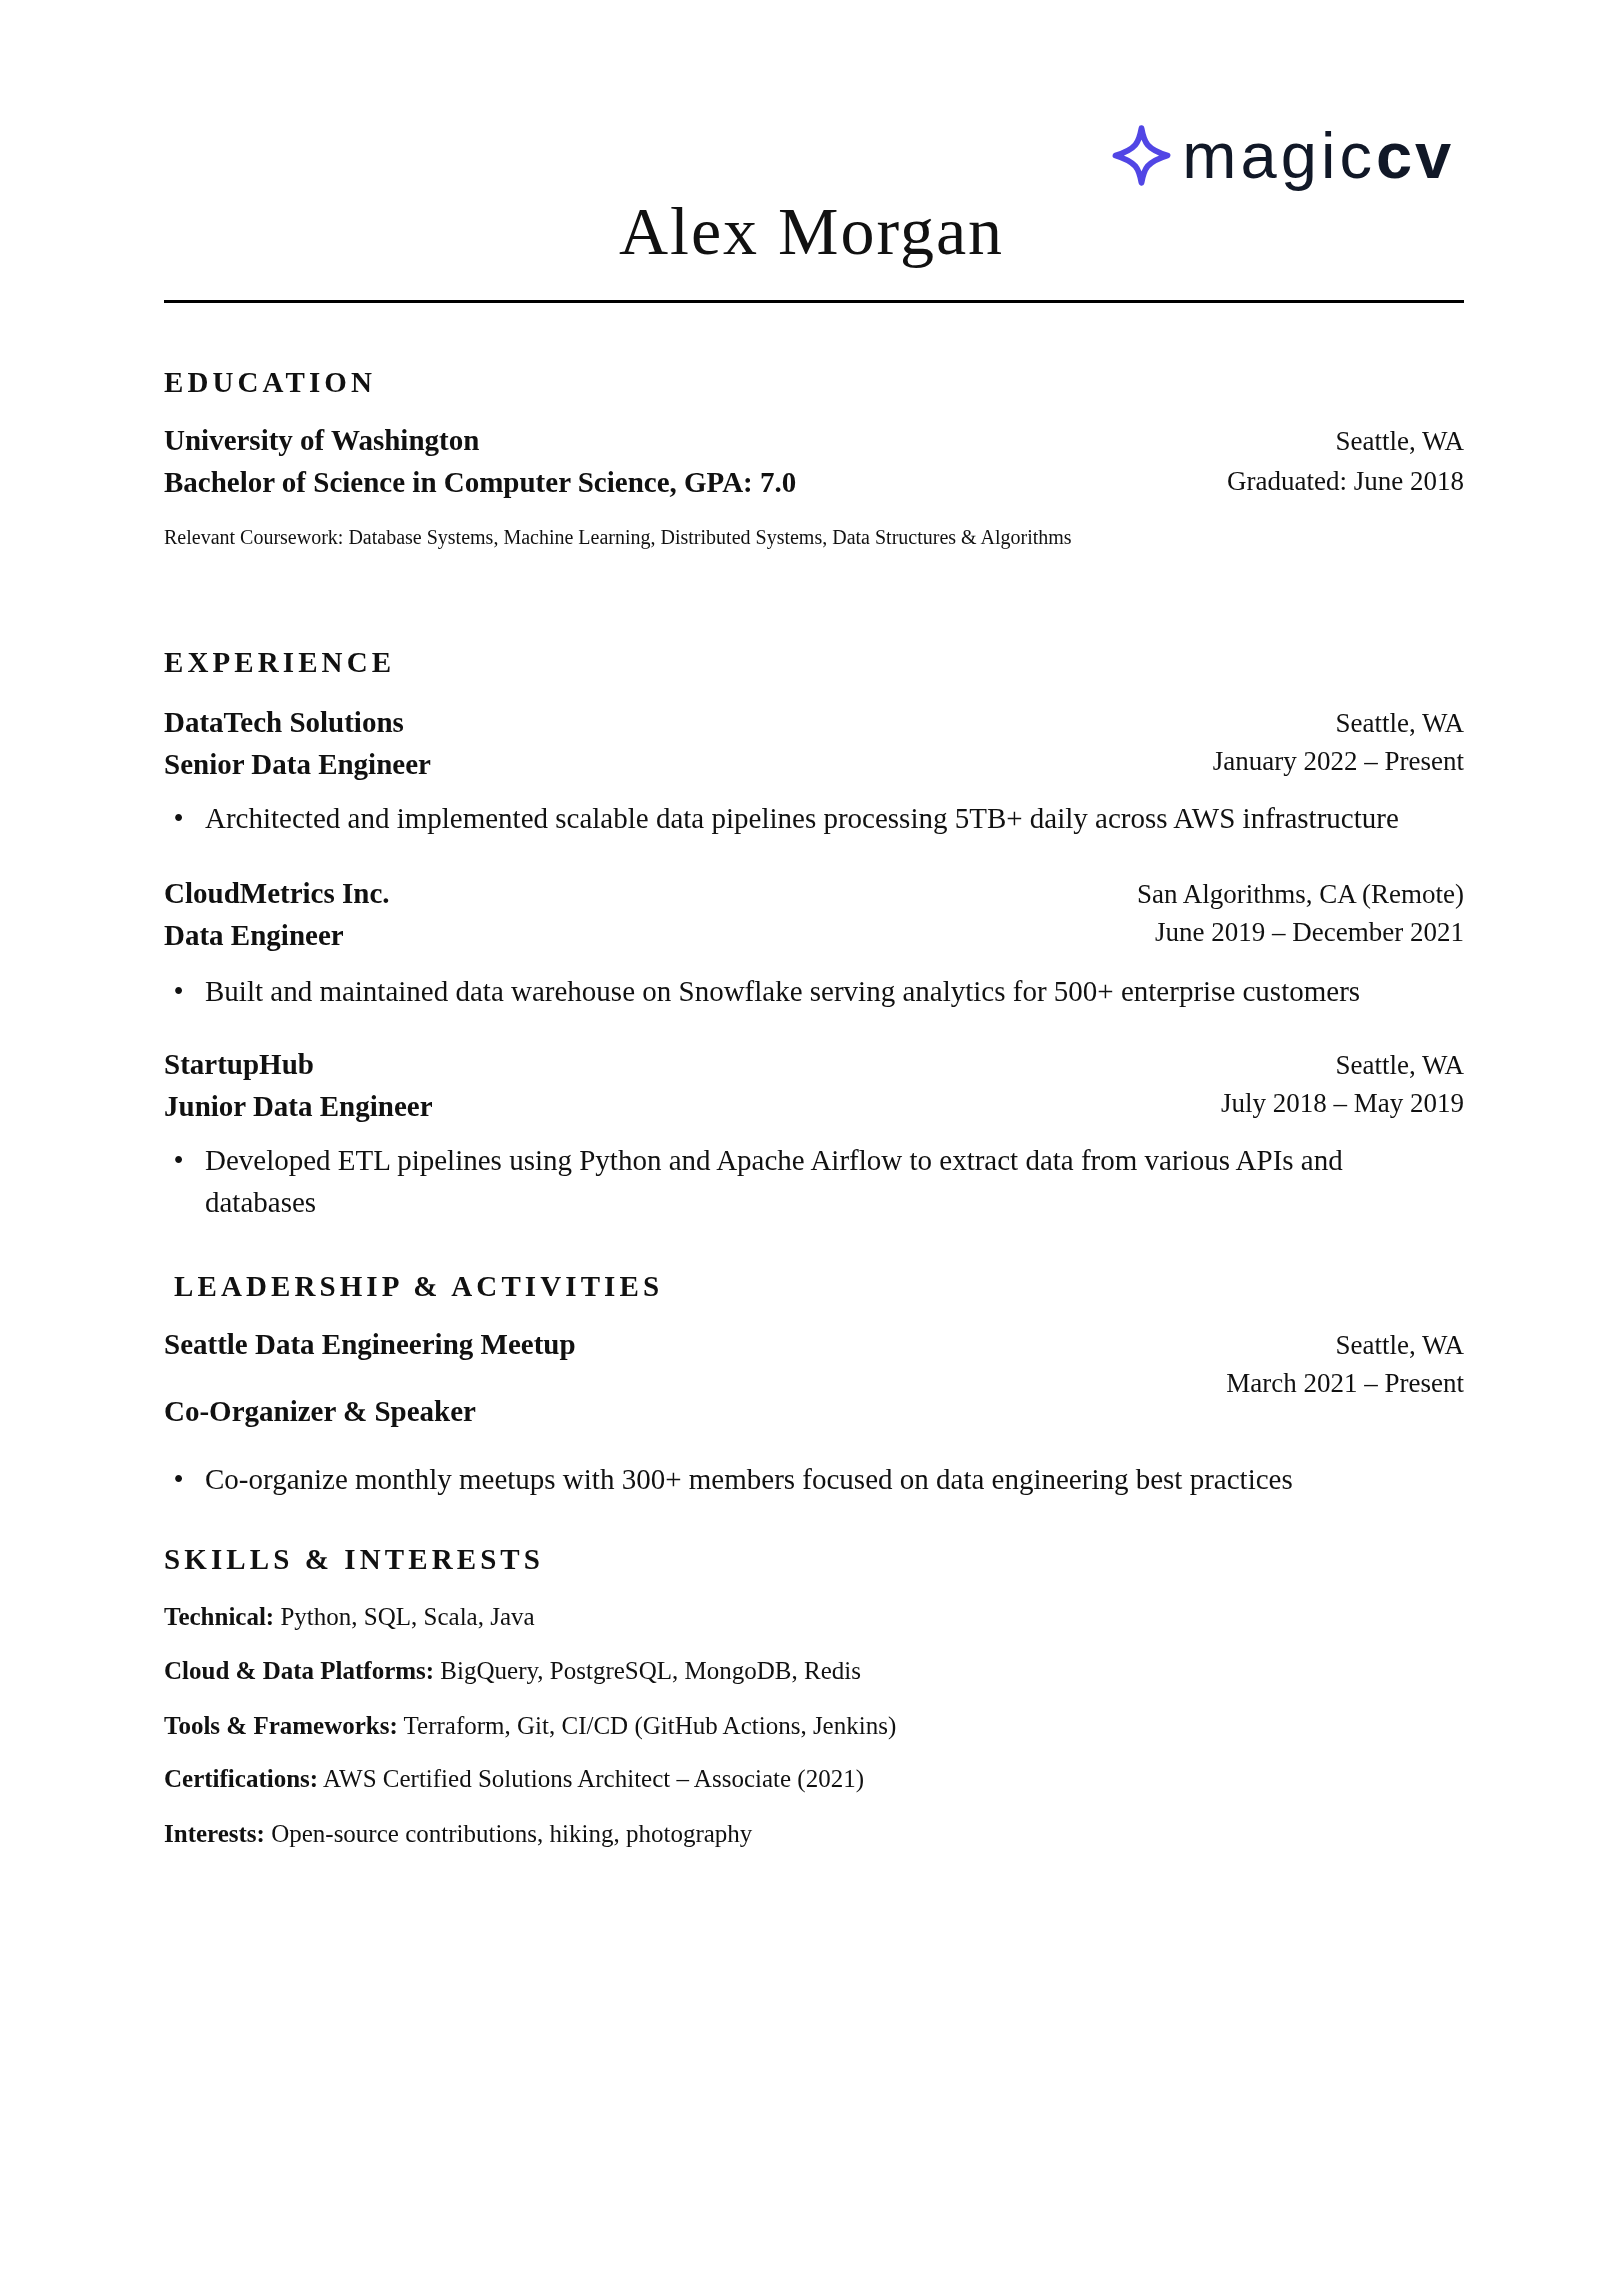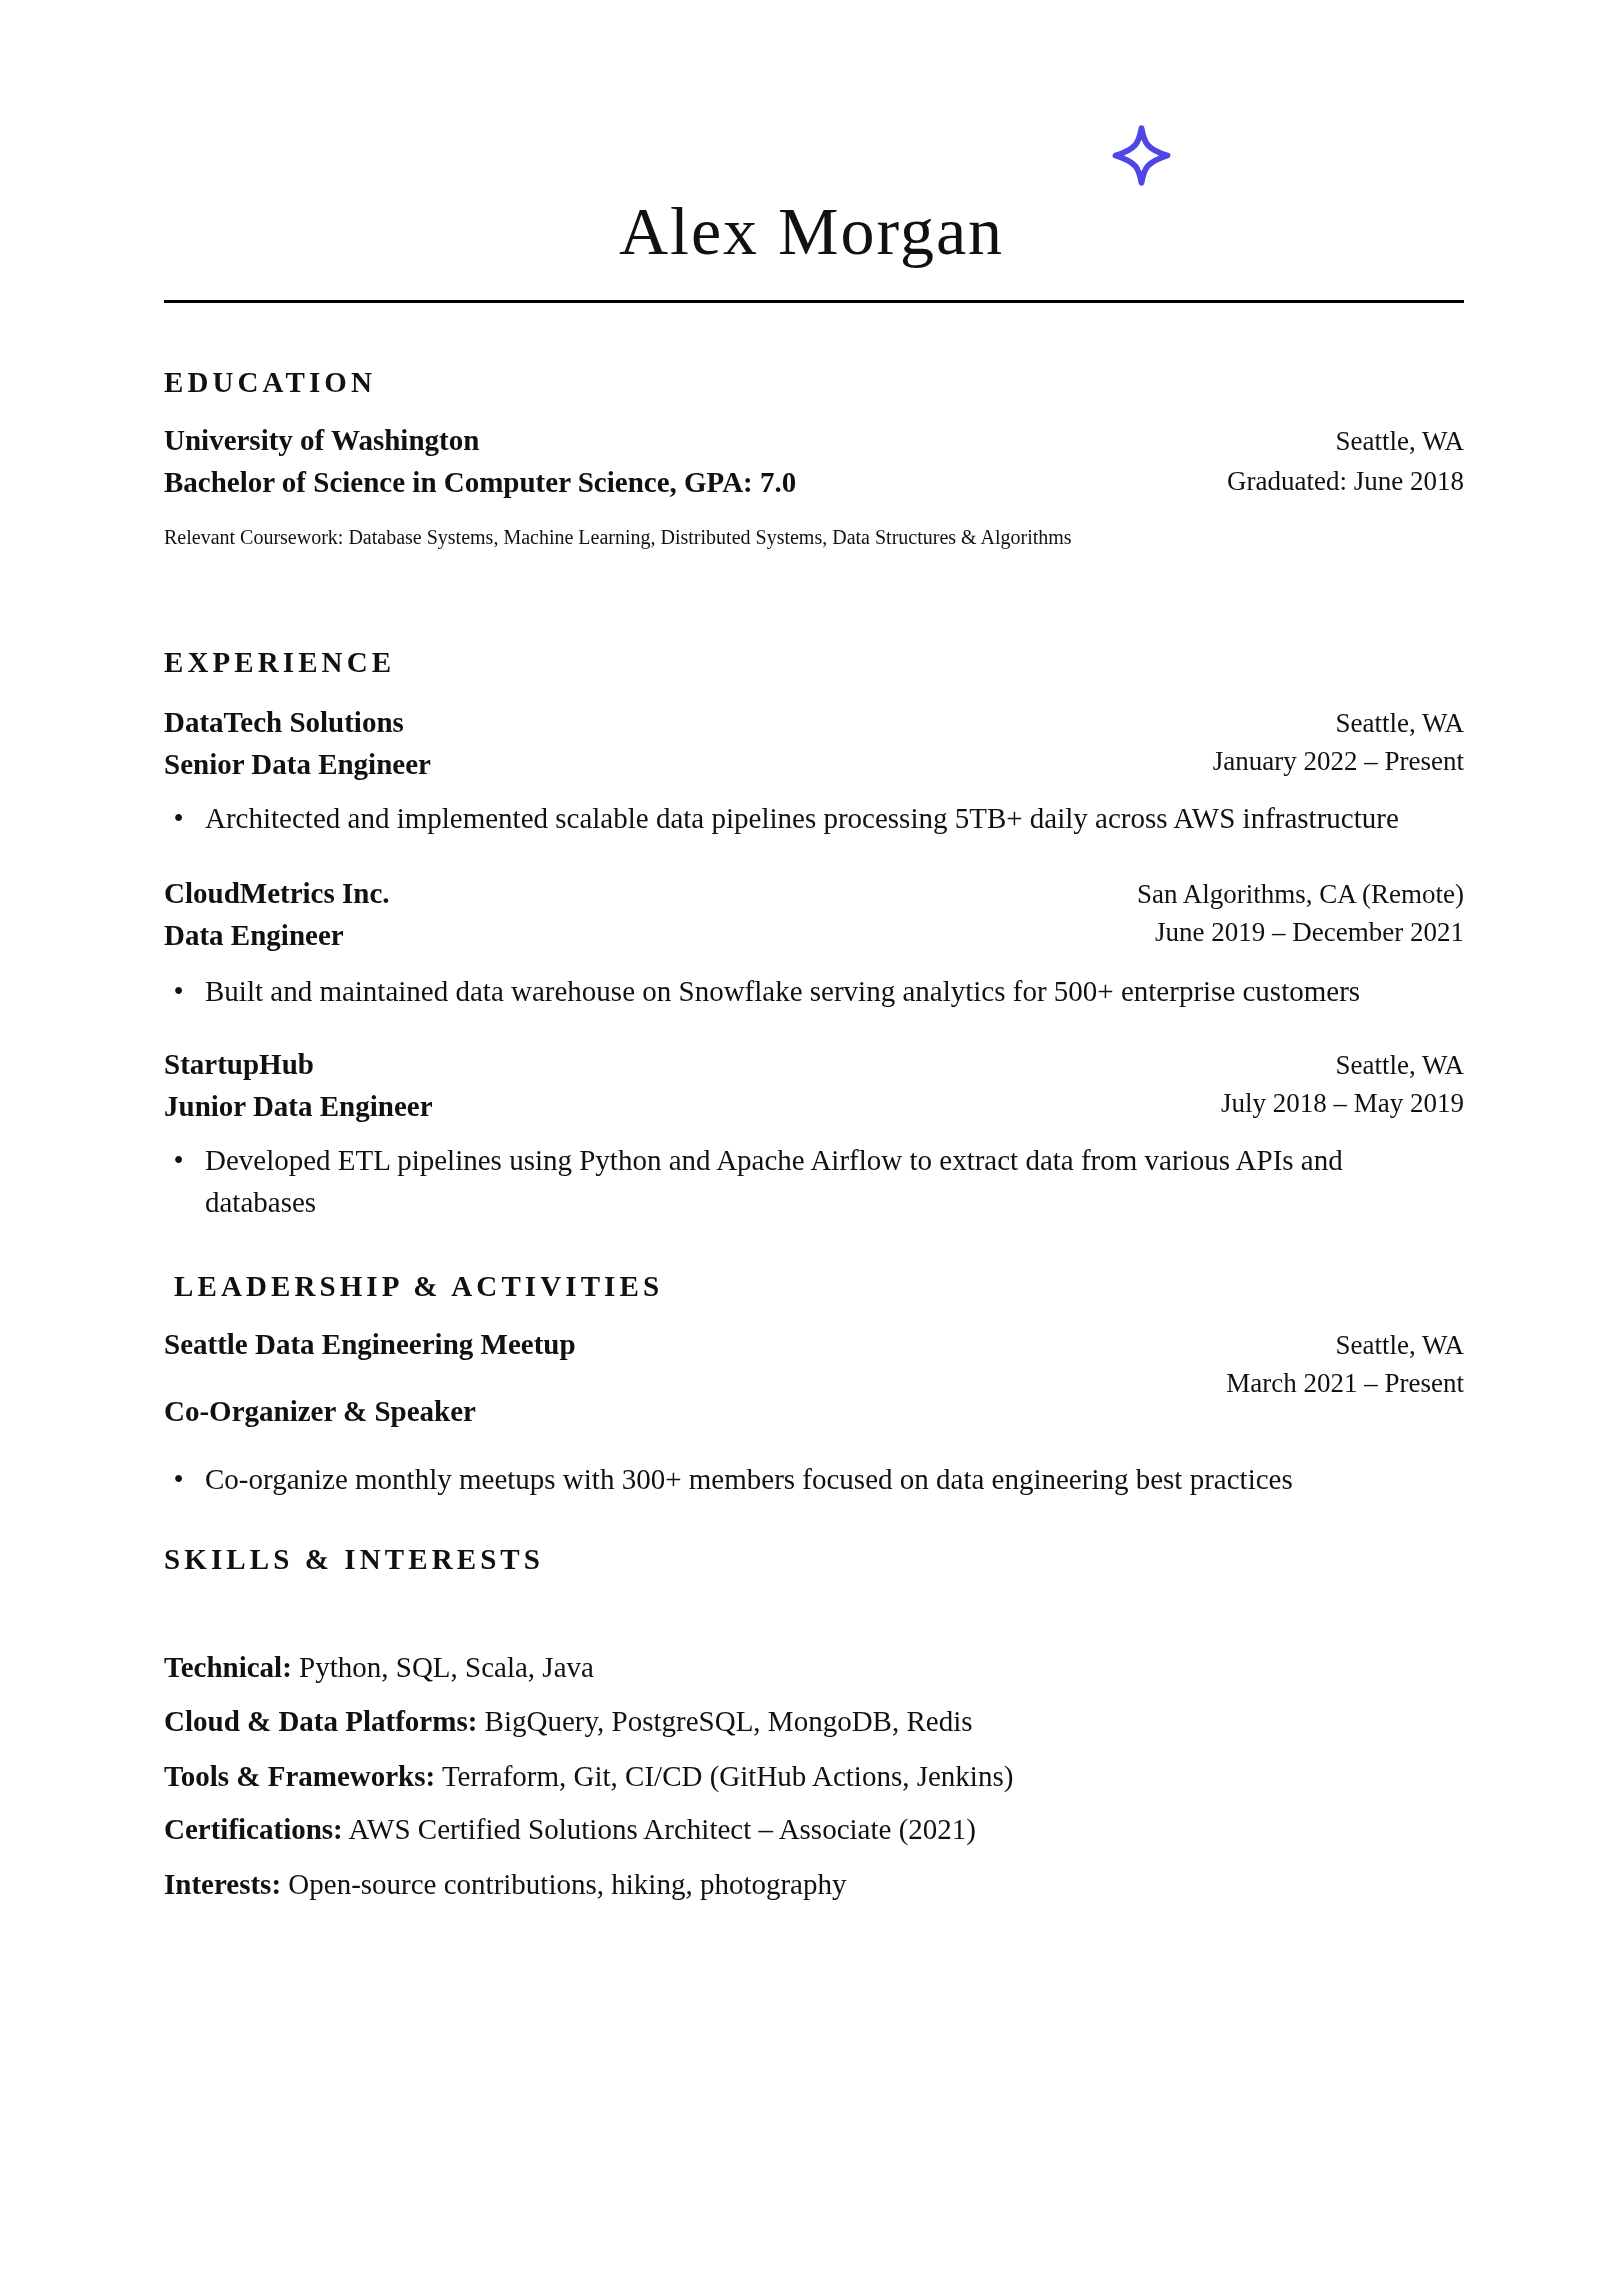--- a/index.html
+++ b/index.html
@@ -13,30 +13,31 @@
   .name { position: absolute; left: 0; width: 1623px; text-align: center; top: 191px;
           font-size: 68px; letter-spacing: 2px; font-weight: 400; line-height: 1.2; }
   .rule { position: absolute; left: 164px; width: 1300px; top: 300px; height: 2.7px; background: #000; }
   .section-title { position: absolute; left: 164px; font-size: 29px; font-weight: 700; letter-spacing: 4.1px; line-height: 1.2; }
   .bold-left { position: absolute; left: 164px; font-size: 29px; font-weight: 700; line-height: 1.2; white-space: nowrap; }
   .ital-right { position: absolute; right: 159px; font-size: 27px; line-height: 1.2; white-space: nowrap; text-align: right; }
   .para { position: absolute; left: 164px; width: 1300px; font-size: 20px; line-height: 42px; }
   .bullet { position: absolute; left: 164px; width: 1300px; font-size: 29px; line-height: 42px; }
   .bullet .dot { position: absolute; left: 9.5px; top: 0; }
   .bullet .btxt { display: block; margin-left: 41px; }
-  .skill { position: absolute; left: 164px; font-size: 29px; line-height: 1.2; white-space: nowrap; margin-top: 48px; }
+  .skill { position: absolute; left: 164px; font-size: 25px; line-height: 1.2; white-space: nowrap; }
   .skill .lbl { font-weight: 700; }
 </style>
 </head>
 <body>
 
 <div class="logo">
   <svg viewBox="0 0 100 100">
     <path d="M50 8 C54 30 58 40 90 50 C58 60 54 70 50 92 C46 70 42 60 10 50 C42 40 46 30 50 8 Z" fill="none" stroke="#5146E5" stroke-width="9" stroke-linejoin="round"></path>
   </svg>
+  <span class="logo-text"><span>magic</span><b>cv</b></span>
 </div>
 
 <div class="name">Alex Morgan</div>
 <div class="rule"></div>
 
 <div class="section-title" style="top:365px;">EDUCATION</div>
 <div class="bold-left" style="top:423px;">University of Washington</div>
 <div class="ital-right" style="top:425px;">Seattle, WA</div>
 <div class="bold-left" style="top:465px;">Bachelor of Science in Computer Science, GPA: 7.0</div>
 <div class="ital-right" style="top:465px;">Graduated: June 2018</div>

